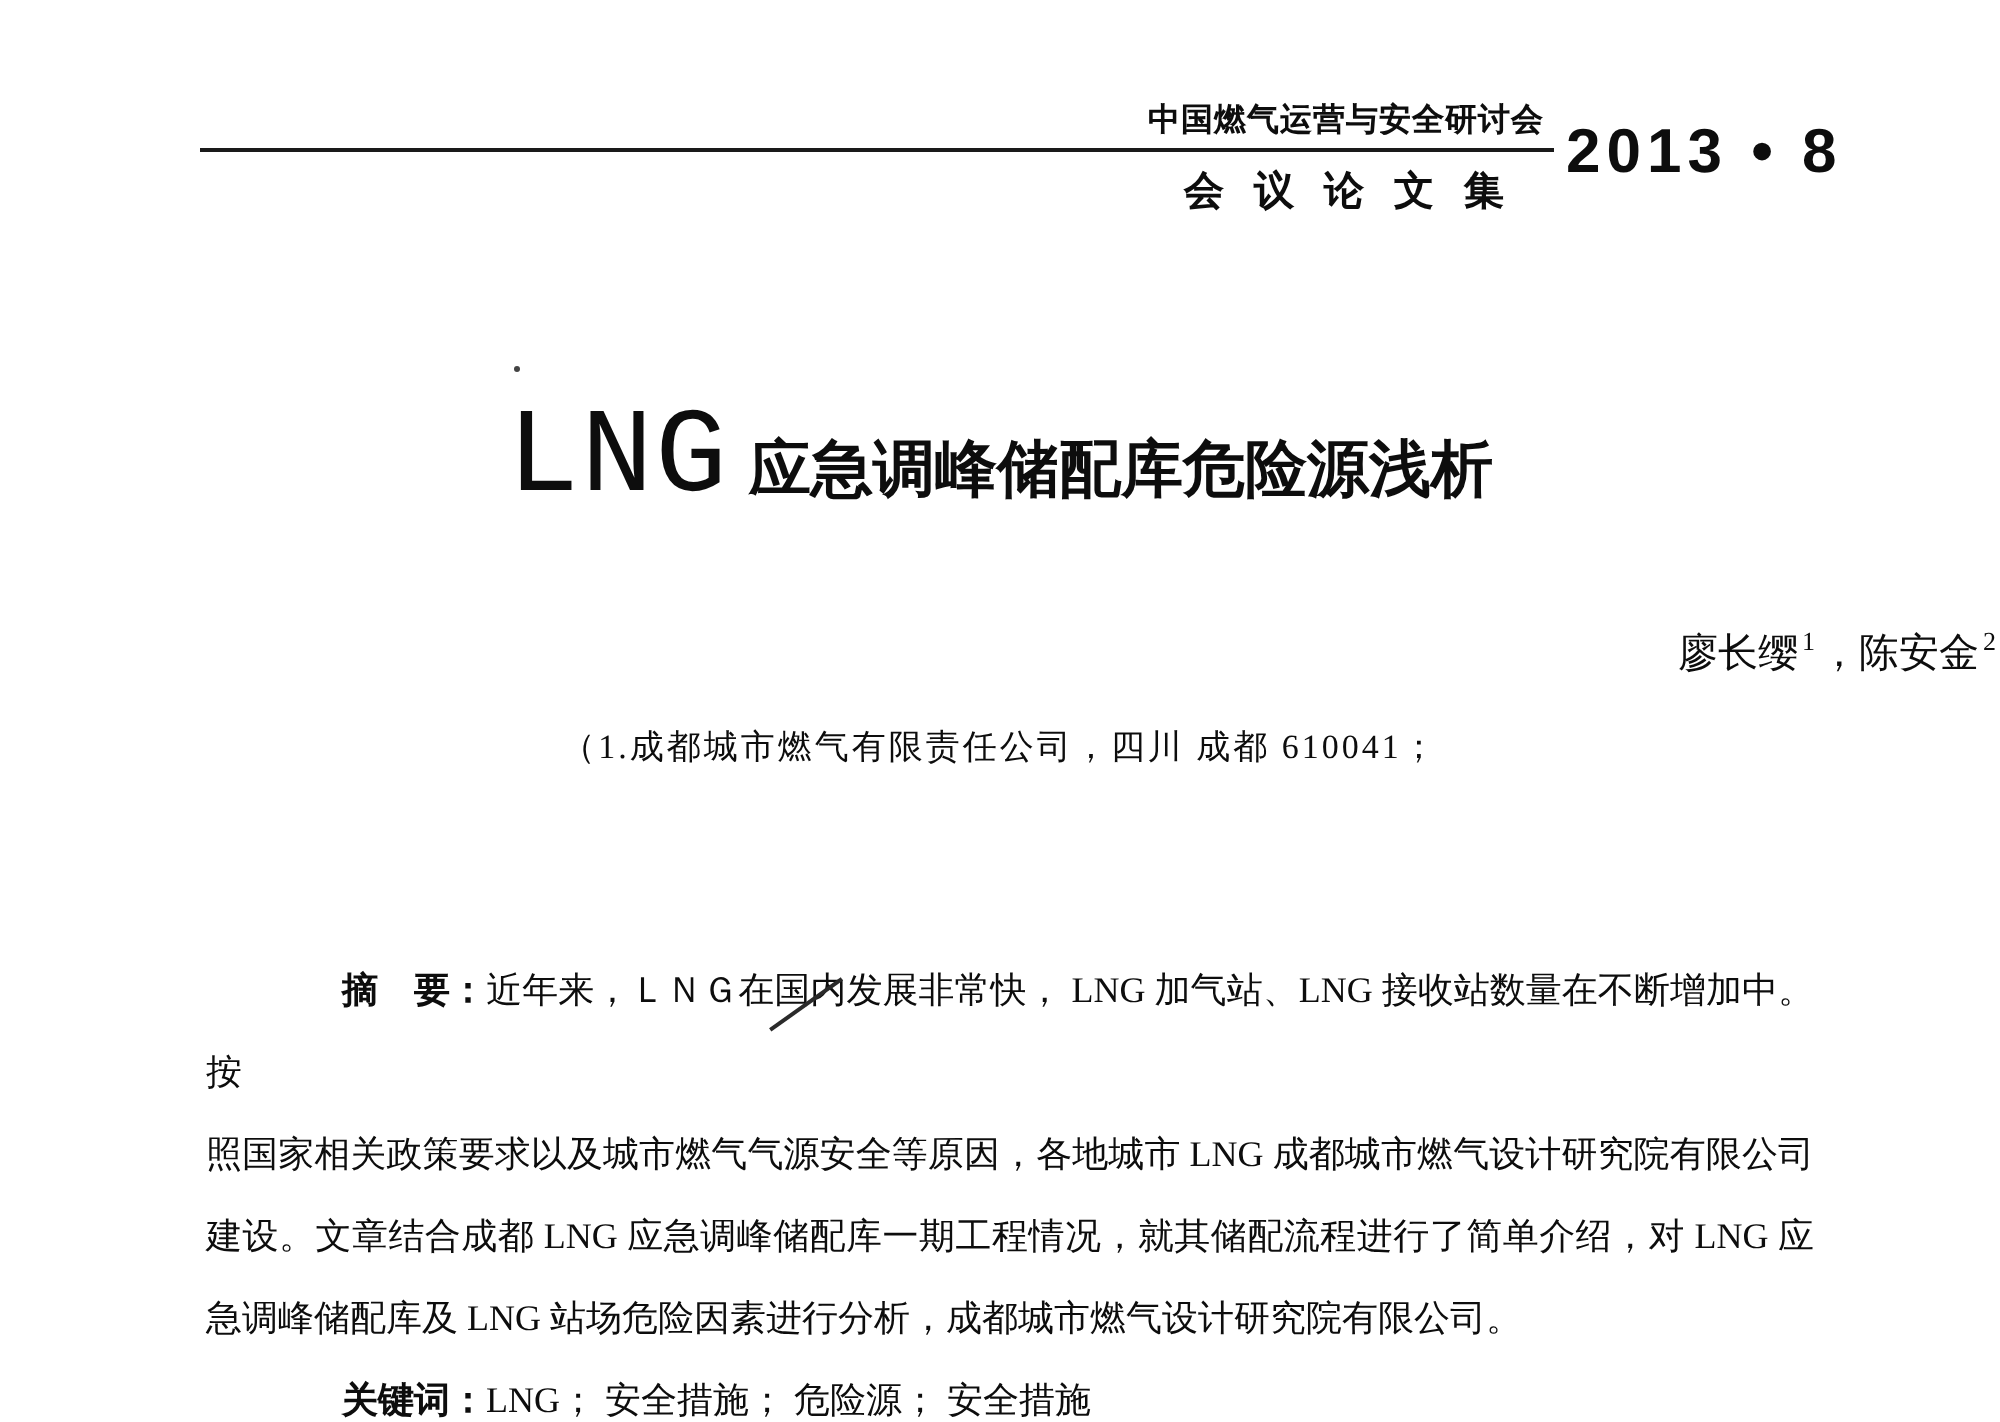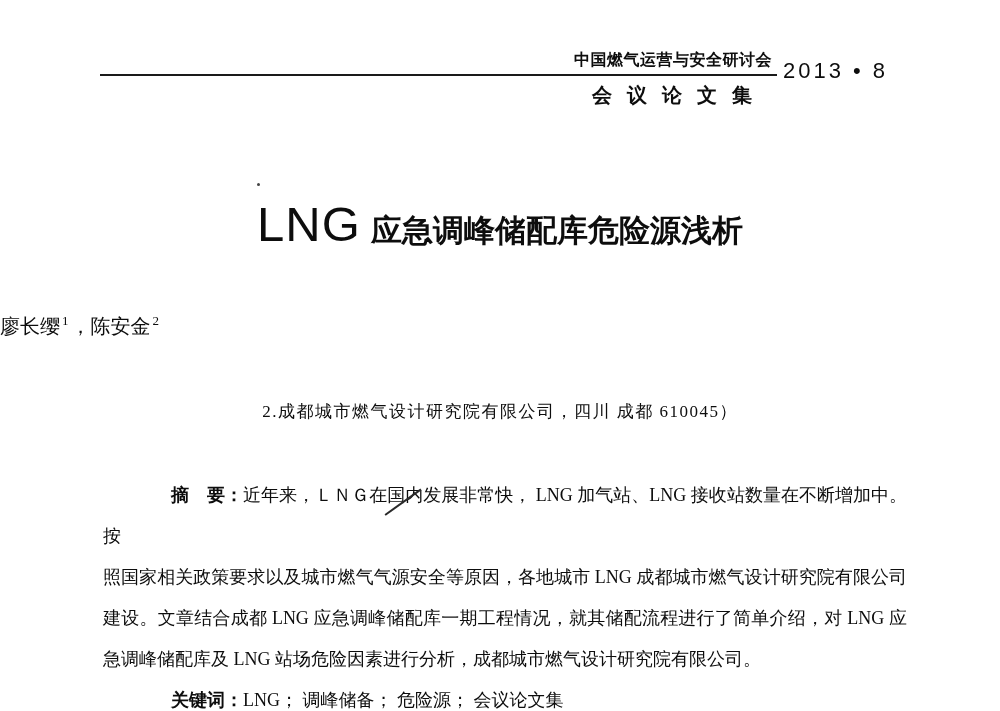--- a/index.html
+++ b/index.html
@@ -44,53 +44,53 @@
     font-size: 20px;
     font-weight: bold;
     letter-spacing: 15px;
     font-family: "Liberation Sans", "DejaVu Sans", sans-serif;
     white-space: nowrap;
   }
   .issue {
     position: absolute;
     left: 783px;
     top: 58px;
-    font-size: 22px;
-    font-weight: 400;
+    font-size: 31px;
+    font-weight: 700;
     letter-spacing: 3px;
     font-family: "Liberation Sans", "DejaVu Sans", sans-serif;
     white-space: nowrap;
   }
 
   
   .title {
     position: absolute;
     left: 0;
     top: 196px;
     width: 1000px;
     text-align: center;
     white-space: nowrap;
   }
   .title .t-latin {
-    font-size: 49px;
+    font-size: 60px;
     font-weight: 500;
-    font-family: Liberation Sans, sans-serif;
+    font-family: Liberation Mono, monospace;
     letter-spacing: 1px;
   }
   .title .t-cn {
     font-size: 31px;
     font-weight: 900;
     margin-left: 10px;
   }
   .authors {
     position: absolute;
     left: 0;
     top: 313px;
     width: 1000px;
-    text-align: left;
+    text-align: right;
     font-size: 20px;
     white-space: nowrap;
   }
   .authors sup {
     font-size: 13px;
     vertical-align: super;
     line-height: 0;
     padding: 0 2px;
   }
   .affil-1, .affil-2 {
@@ -161,30 +161,30 @@
   <div class="issue">2013 • 8</div>
 
   <h1 class="title" style="margin:0; font-weight:normal;">
     <span class="t-latin">LNG</span><span class="t-cn">应急调峰储配库危险源浅析</span>
   </h1>
 
   <div class="authors">
     <span>廖长缨</span><sup>1</sup><span>，</span><span>陈安金</span><sup>2</sup>
   </div>
 
-  <div class="affil-2">2.成都城市燃气设计研究院有限公司，四川 成都 610045）</div>
+  <div class="affil-1">（1.成都城市燃气有限责任公司，四川 成都 610041；</div>
 
   <div class="abstract">
     <div class="abs-line first">
       <span class="b">摘　要：</span><span>近年来，ＬＮＧ在国内发展非常快， LNG 加气站、LNG 接收站数量在不断增加中。按</span>
     </div>
     <div class="abs-line">照国家相关政策要求以及城市燃气气源安全等原因，各地城市 LNG 成都城市燃气设计研究院有限公司</div>
     <div class="abs-line">建设。文章结合成都 LNG 应急调峰储配库一期工程情况，就其储配流程进行了简单介绍，对 LNG 应</div>
     <div class="abs-line last">急调峰储配库及 LNG 站场危险因素进行分析，成都城市燃气设计研究院有限公司。</div>
     <div class="kw-line">
-      <span class="b">关键词：</span><span>LNG； 调峰储备； 危险源； 会议论文集</span>
+      <span class="b">关键词：</span><span>LNG； 安全措施； 危险源； 安全措施</span>
     </div>
   </div>
 
   <div class="pen-mark"></div>
   <div class="speck"></div>
 
 </div>
 
 </body></html>

